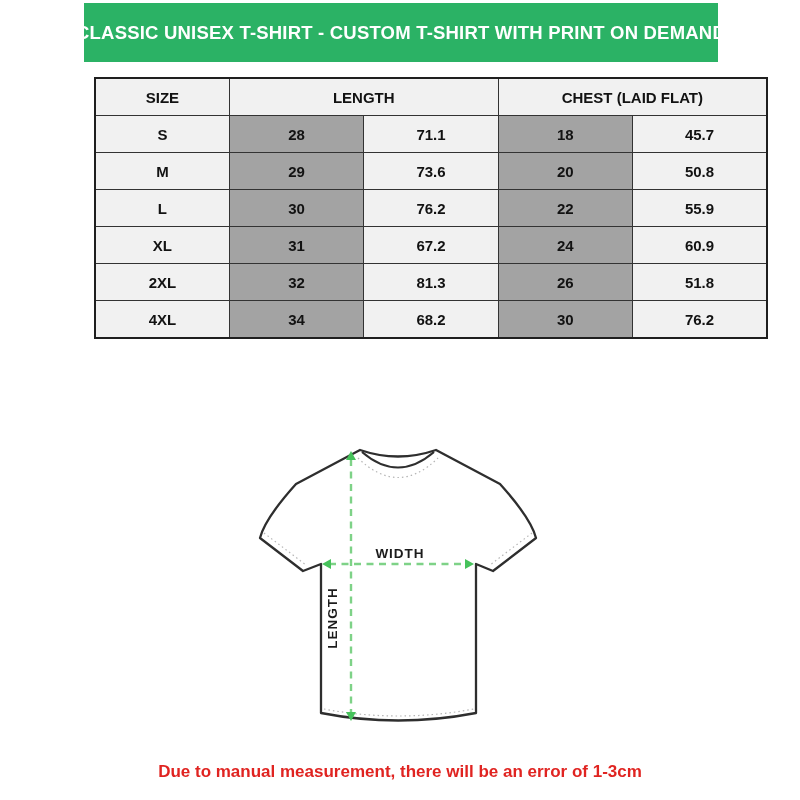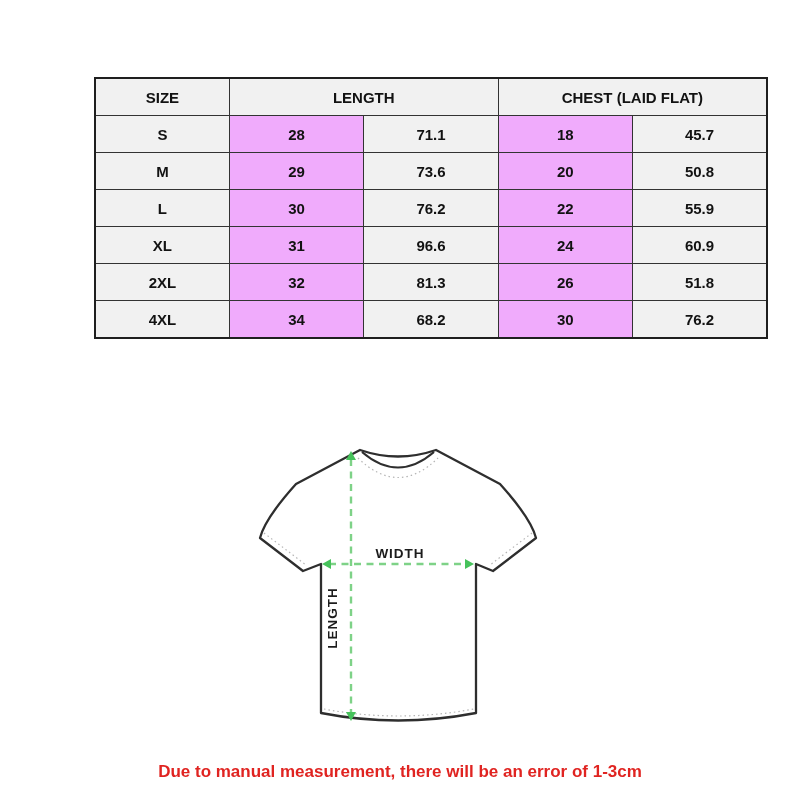--- a/index.html
+++ b/index.html
@@ -18,36 +18,39 @@
   table.size-chart{
     width:100%;border-collapse:collapse;table-layout:fixed;
     border:2.5px solid #1f1f1f;
   }
   .size-chart th,.size-chart td{
     border:1.6px solid #333333;height:36px;text-align:center;vertical-align:middle;
     font-size:15px;font-weight:bold;color:#121212;padding:0;
   }
   .size-chart th{background:#f1f1f1;}
   .size-chart td.cell-gray{background:#f1f1f1;}
-  .size-chart td.cell-white{background:#f0abfc;}
+  .size-chart td.cell-white{background:#a3a3a3;}
 
   .tshirt{position:absolute;left:250px;top:446px;}
 
   .footnote{
     position:absolute;left:0;top:762px;width:800px;text-align:center;
     font-size:17px;font-weight:bold;
   }
 
   svg text{font-family:"Liberation Sans",sans-serif;}
 </style>
 </head>
 <body>
 
 <div class="page">
 
+  <div class="banner" style="background: rgb(43, 178, 101);">
+    <span class="banner-text">CLASSIC UNISEX T-SHIRT - CUSTOM T-SHIRT WITH PRINT ON DEMAND</span>
+  </div>
 
   <div class="chart-wrap">
     <table class="size-chart">
       <colgroup>
         <col style="width:20%">
           <col style="width:20%">
           <col style="width:20%">
         <col style="width:20%">
           <col style="width:20%">
       </colgroup>
@@ -76,21 +79,21 @@
           <tr>
             <td class="cell-gray">L</td>
             <td class="cell-white">30</td>
             <td class="cell-gray">76.2</td>
             <td class="cell-white">22</td>
             <td class="cell-gray">55.9</td>
           </tr>
           <tr>
             <td class="cell-gray">XL</td>
             <td class="cell-white">31</td>
-            <td class="cell-gray">96.6</td>
+            <td class="cell-gray">67.2</td>
             <td class="cell-white">24</td>
             <td class="cell-gray">60.9</td>
           </tr>
           <tr>
             <td class="cell-gray">2XL</td>
             <td class="cell-white">32</td>
             <td class="cell-gray">81.3</td>
             <td class="cell-white">26</td>
             <td class="cell-gray">51.8</td>
           </tr>

